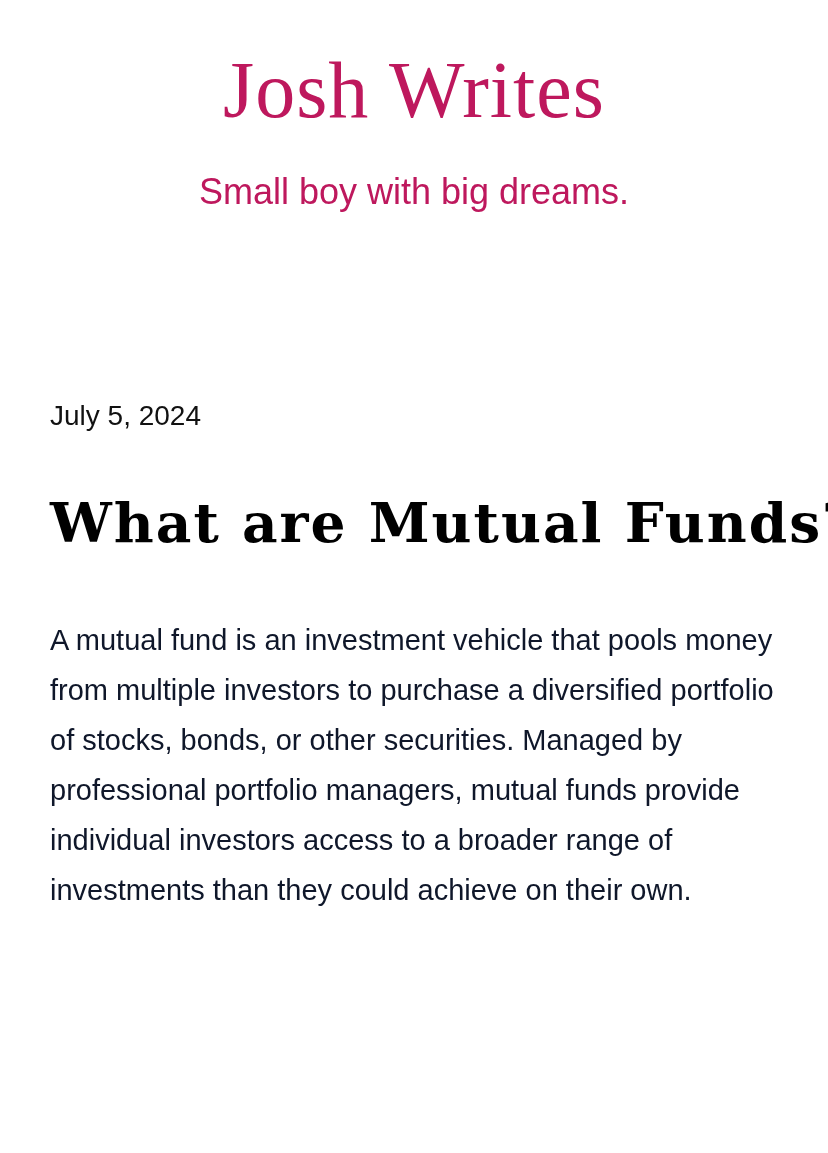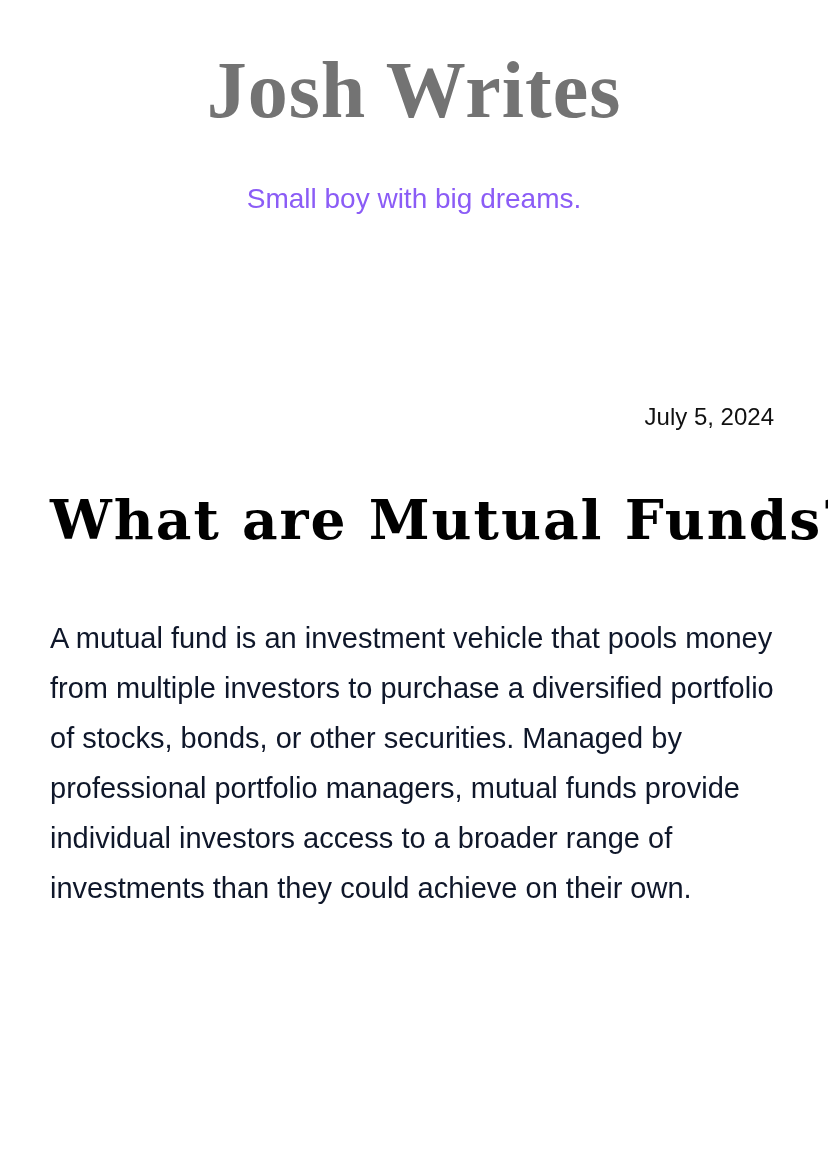--- a/index.html
+++ b/index.html
@@ -13,50 +13,49 @@
     color: #1a1a1a;
     background: #ffffff;
   }
   .site-header {
     padding-top: 50px;
     text-align: center;
   }
   .site-title {
     display: inline-block;
     font-family: "Liberation Serif", "DejaVu Serif", serif;
-    font-weight: 700;
+    font-weight: 400;
     font-size: 80px;
     line-height: 1;
     letter-spacing: 1px;
-    color: #737373;
+    color: #be185d;
     text-decoration: none;
   }
   .site-tagline {
-    margin-top: 52px;
-    font-size: 28px;
+    margin-top: 40px;
+    font-size: 36px;
     line-height: 1.2;
-    color: #8b5cf6;
+    color: #be185d;
   }
   .article {
     margin: 185px 50px 0 50px;
     width: 724px;
   }
   .article-title {
     font-family: "Liberation Serif", "DejaVu Serif", serif;
     font-weight: 700;
     font-size: 58px;
     line-height: 1.15;
     color: #000000;
   }
   .post-date {
     margin-top: 20px;
-    font-size: 24px;
+    font-size: 28px;
     line-height: 1.3;
     color: #111111;
-    text-align: right;
   }
   .section-heading {
     margin-top: 54px;
     font-family: "DejaVu Serif", "Liberation Serif", serif;
     font-weight: 700;
     font-size: 55px;
     line-height: 1.25;
     letter-spacing: 2px;
     white-space: nowrap;
     color: #000000;

